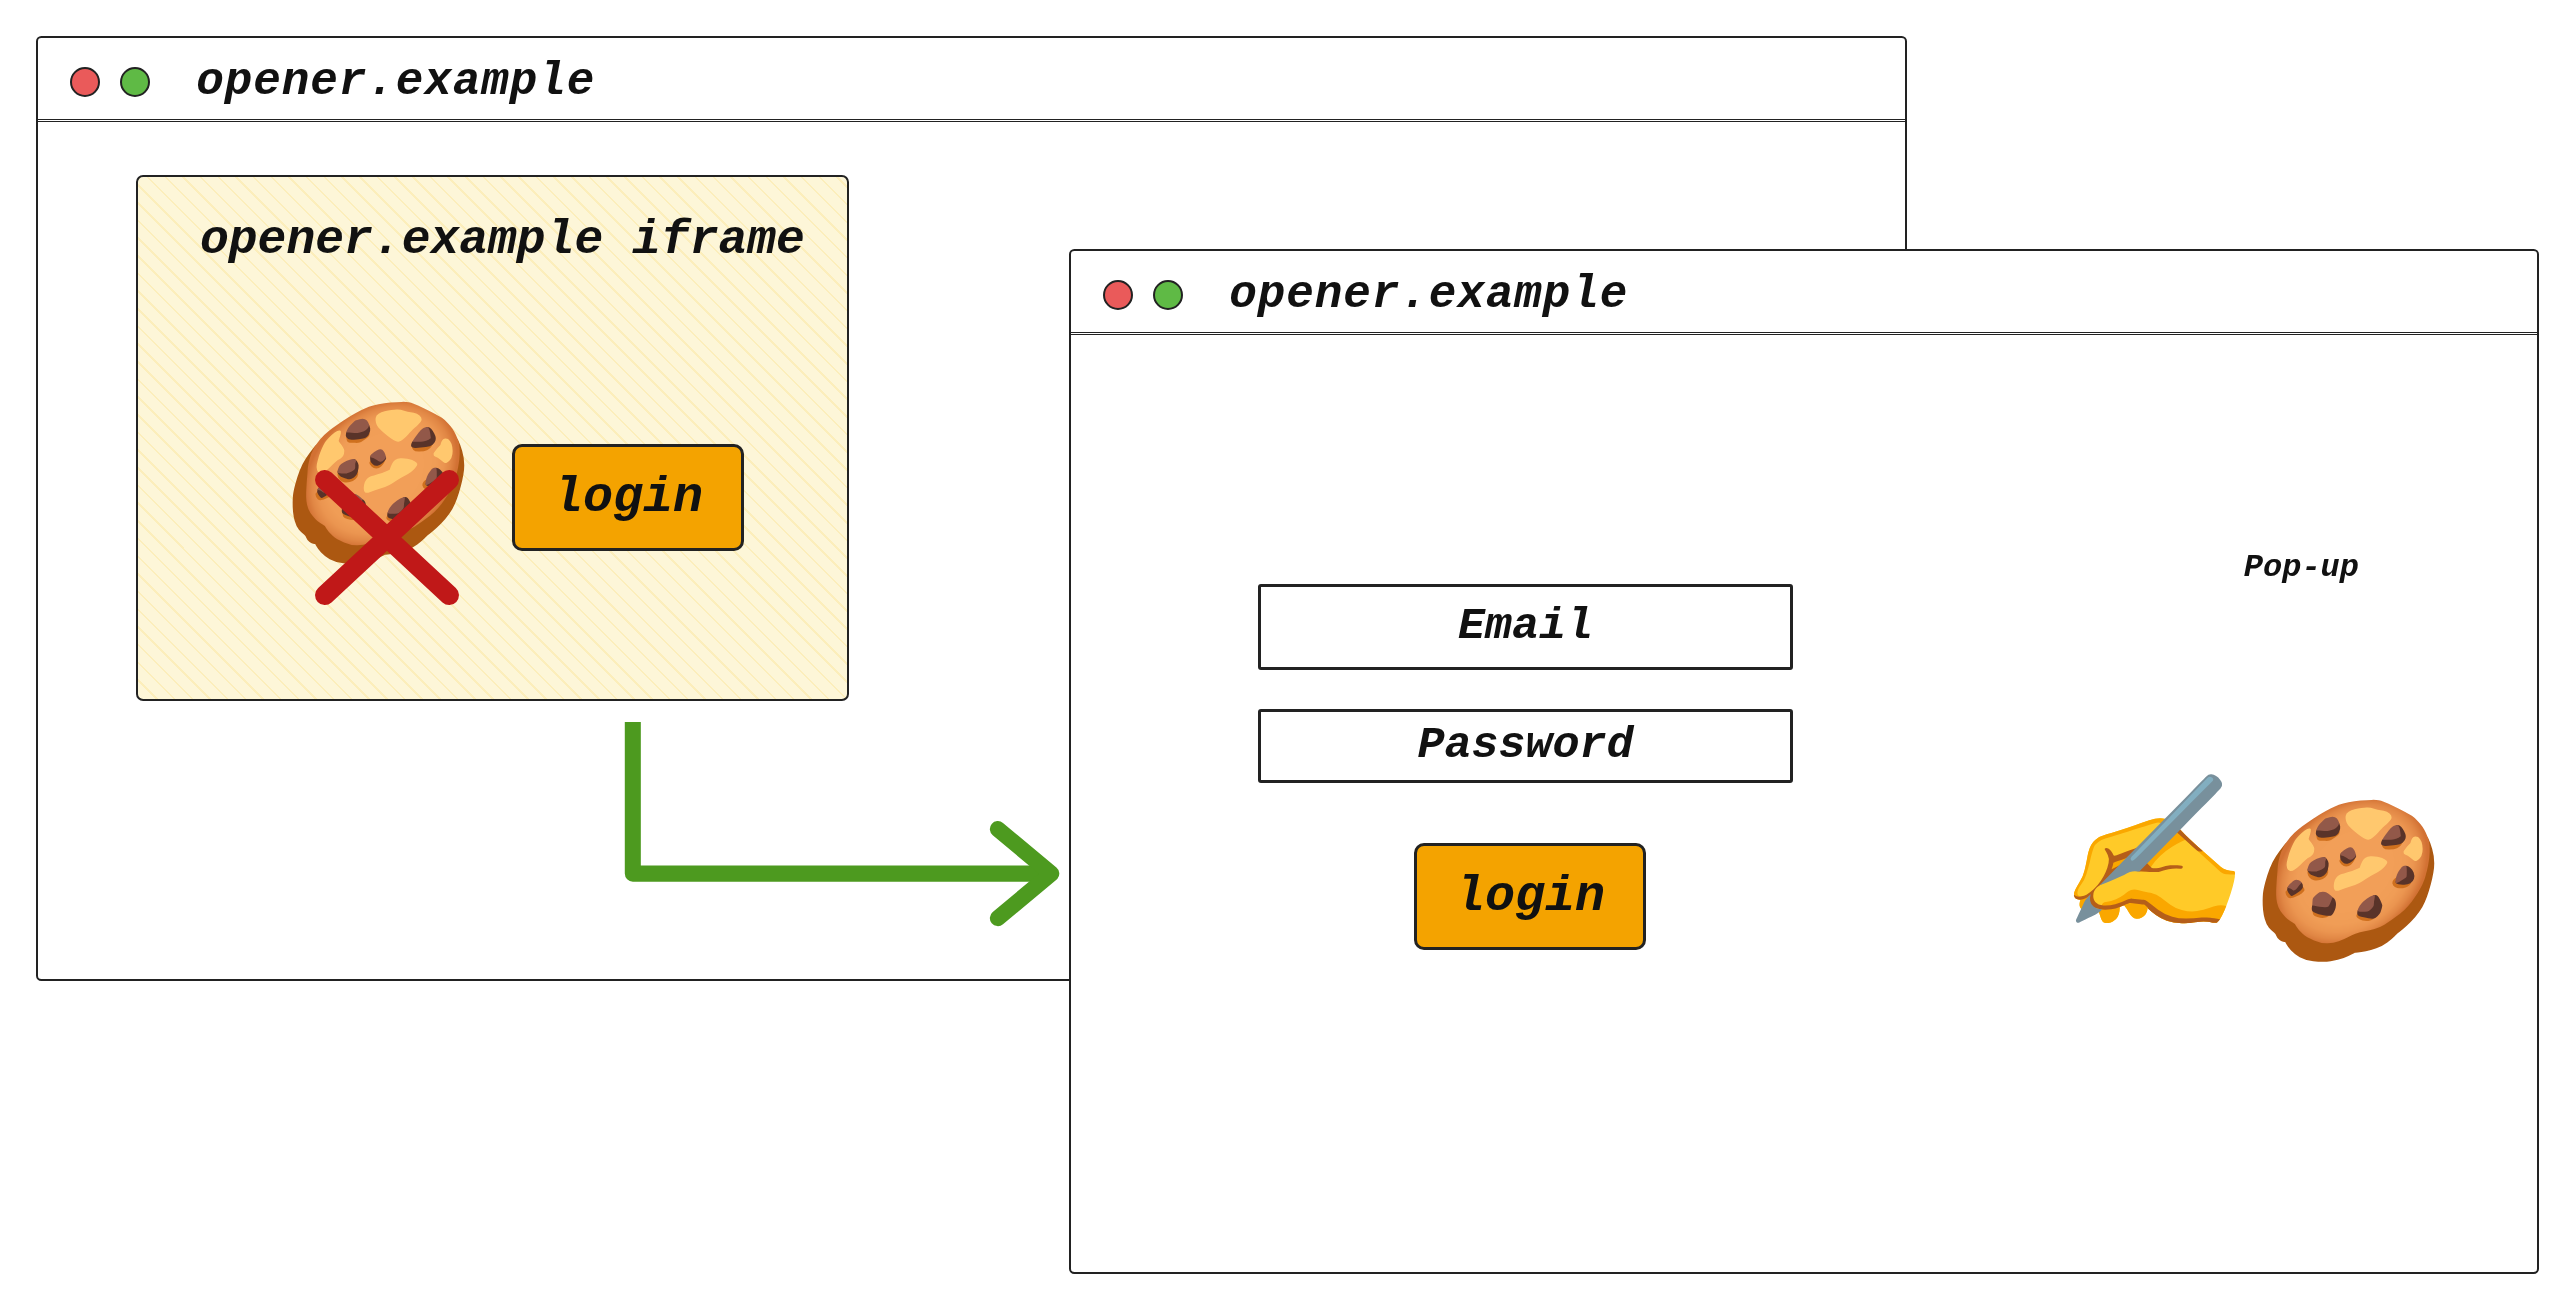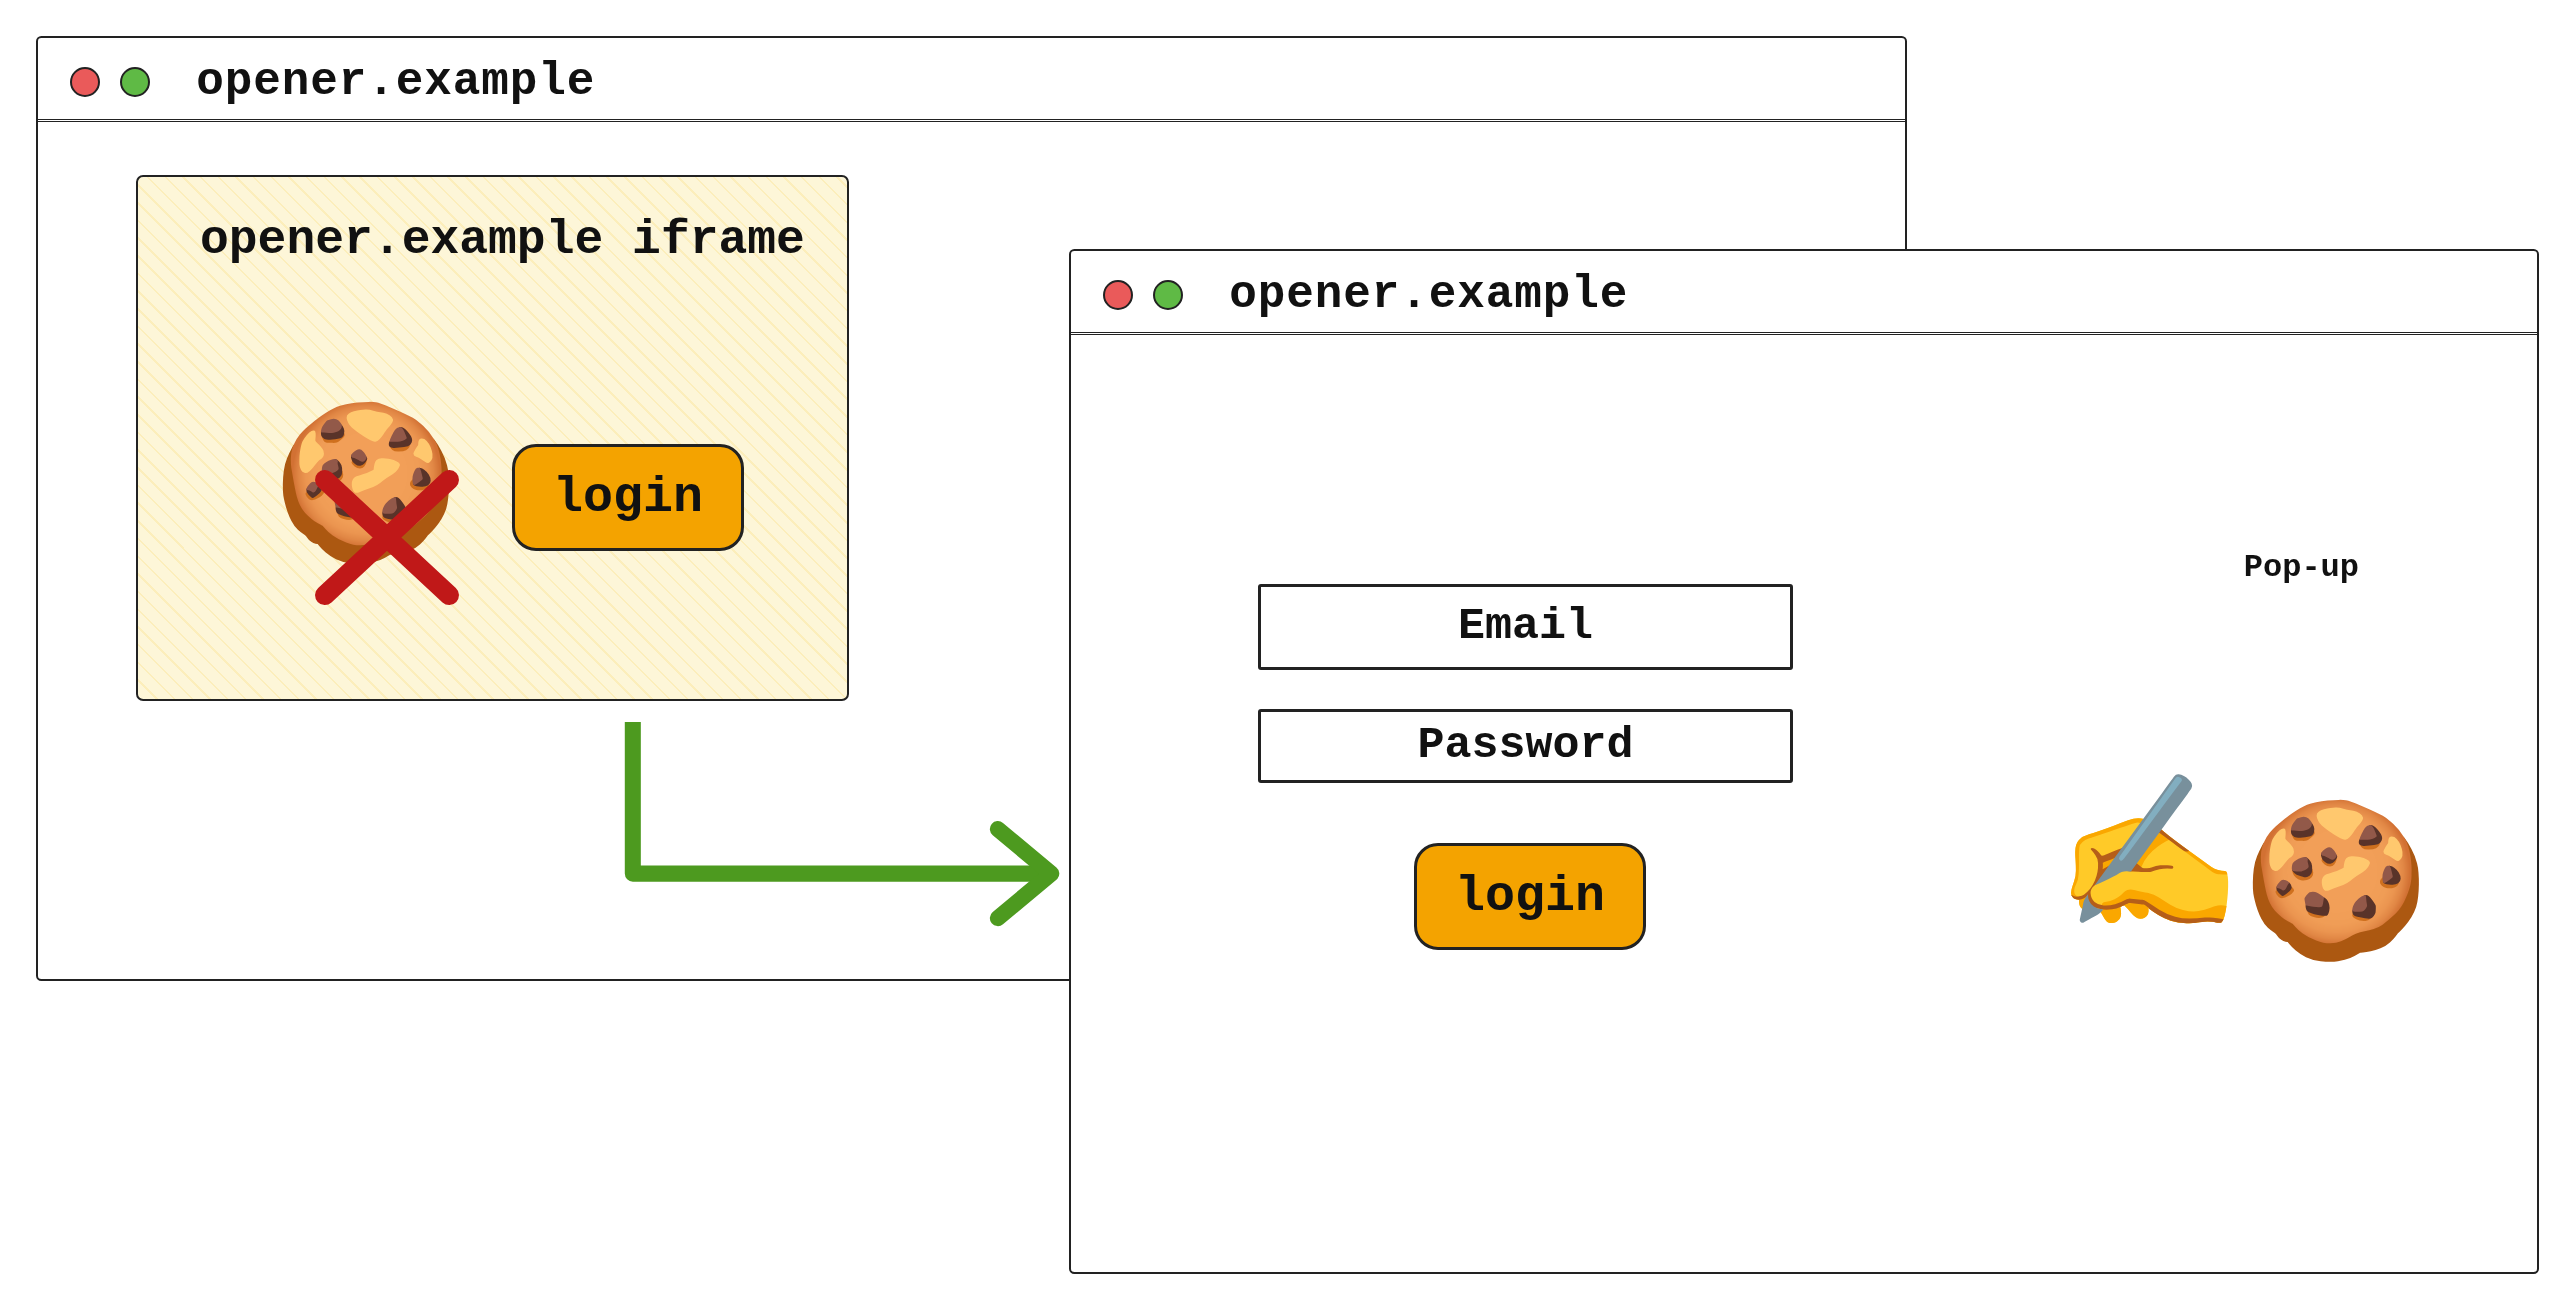--- a/index.html
+++ b/index.html
@@ -16,20 +16,21 @@
   .stage {
     position: relative;
     width: 2576px;
     height: 1313px;
   }
 
   
   .sketch-box {
     border: 2.7px solid #222;
     border-radius: 5.3px;
+    font-style: italic;
   }
   .hatched {
     background:
       repeating-linear-gradient(45deg,
         #fceebb 0px,
         #fceebb 1.8px,
         #fdf6d8 1.8px,
         #fdf6d8 12.5px);
   }
 
@@ -74,21 +75,21 @@
   .iframe-label {
     position: absolute;
     font-size: 48px;
   }
 
   
   .login-btn {
     position: absolute;
     background: #f4a300;
     border: 3.6px solid #222;
-    border-radius: 24px;
+    border-radius: 10px;
     font-size: 50px;
     font-weight: 700;
     display: flex;
     align-items: center;
     justify-content: center;
     font-family: inherit;
     color: #111;
   }
 
   

